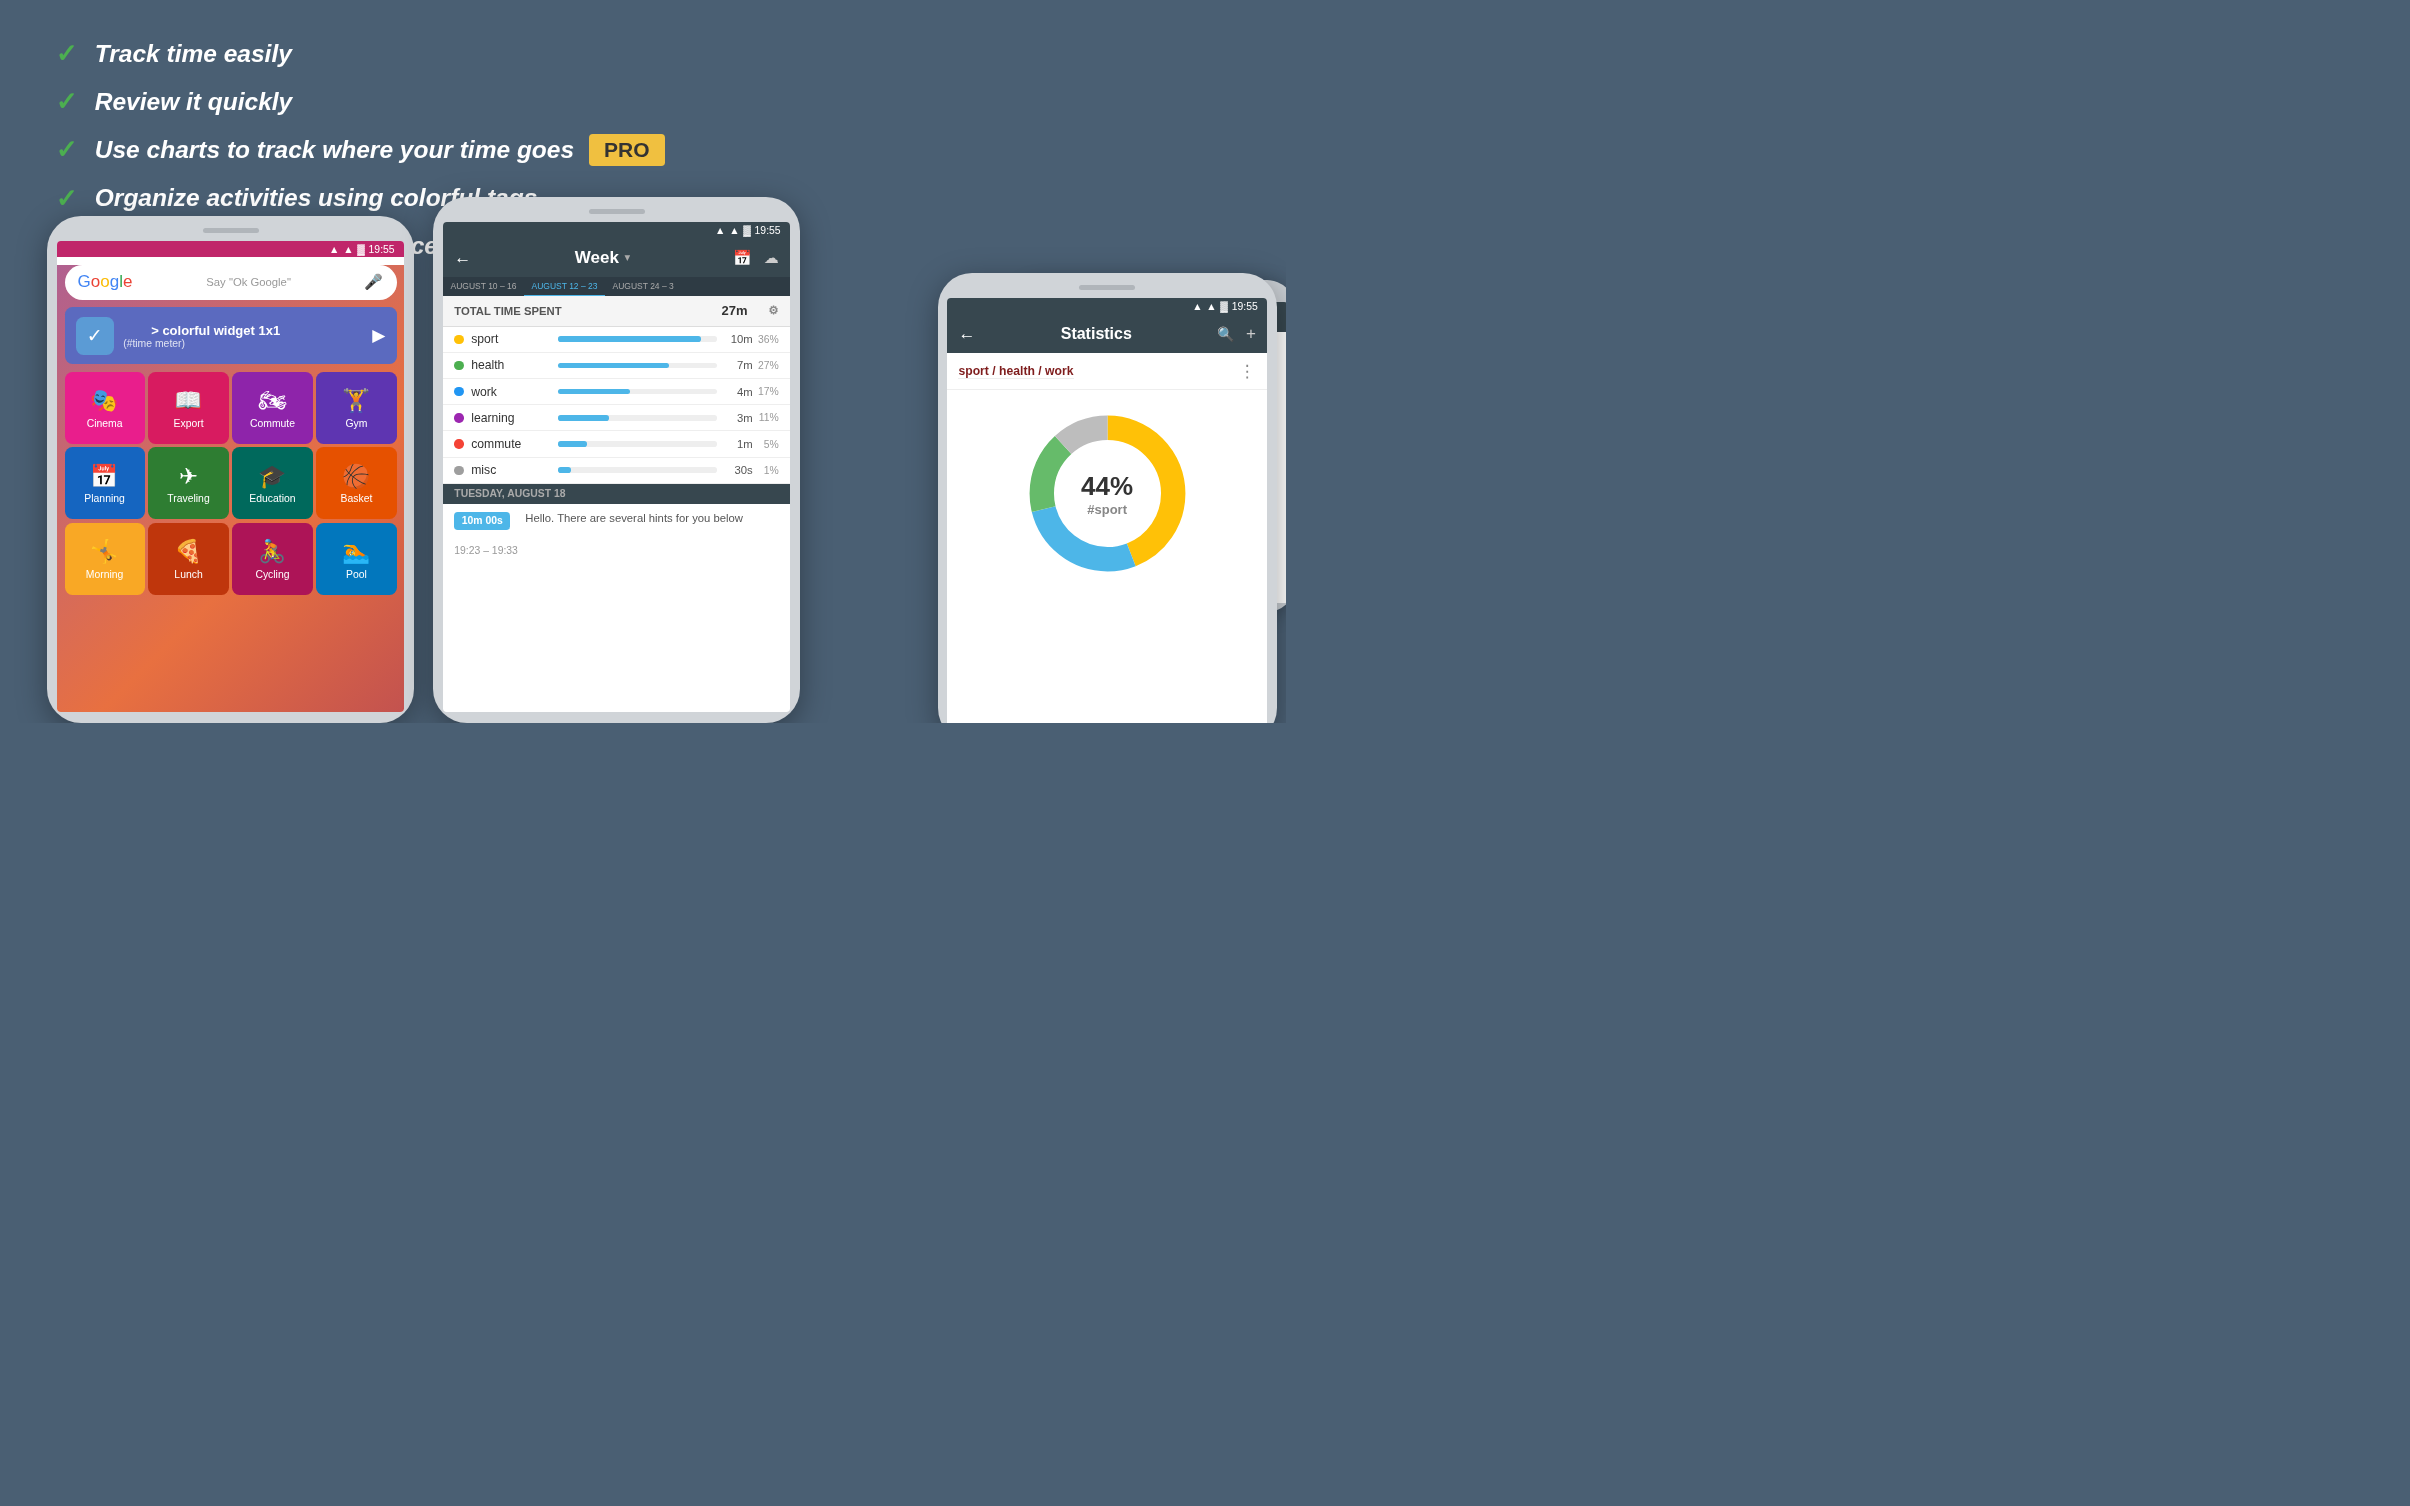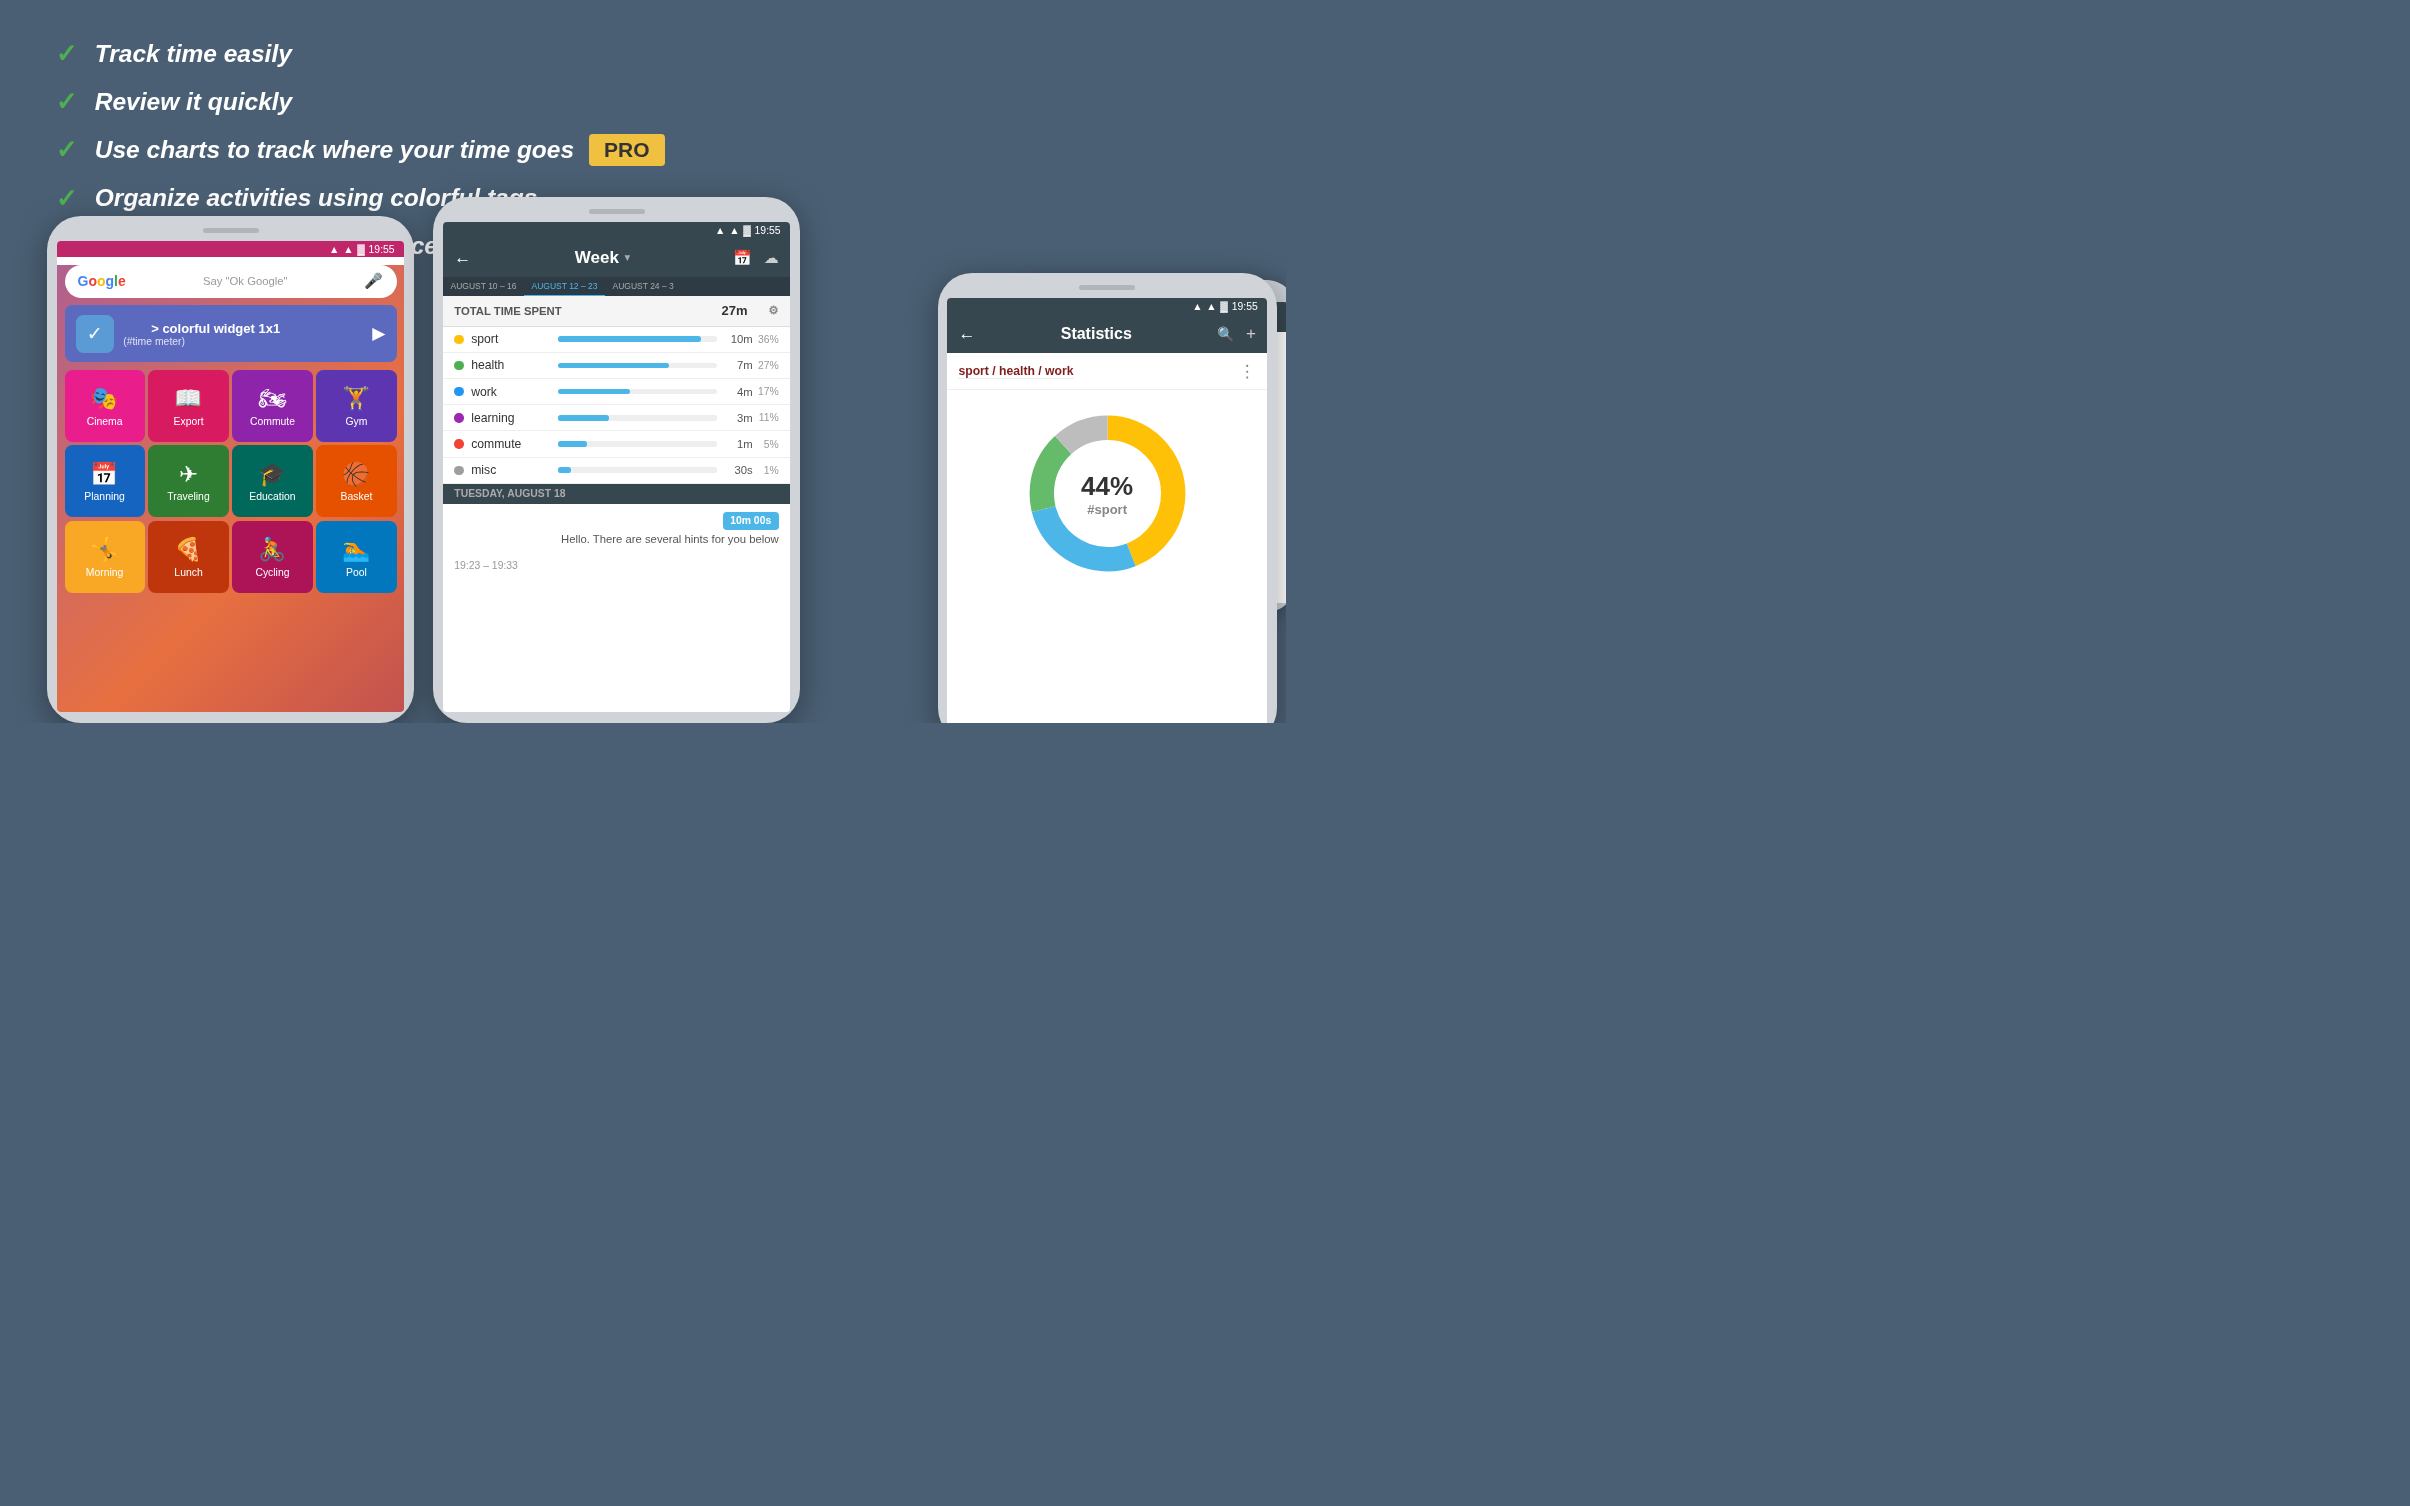--- a/index.html
+++ b/index.html
@@ -99,22 +99,22 @@
     .google-search-bar {
       background: white;
       border-radius: 22.6px;
       margin: 7.5px;
       padding: 7.5px 13px;
       display: flex;
       align-items: center;
       justify-content: space-between;
     }
     .google-logo {
-      font-size: 14px;
-      font-weight: bold;
+      font-size: 17px;
+      font-weight: normal;
     }
     .google-logo span:nth-child(1) { color: #4285f4; }
     .google-logo span:nth-child(2) { color: #ea4335; }
     .google-logo span:nth-child(3) { color: #fbbc05; }
     .google-logo span:nth-child(4) { color: #4285f4; }
     .google-logo span:nth-child(5) { color: #34a853; }
     .google-logo span:nth-child(6) { color: #ea4335; }
     .search-hint {
       color: #999;
       font-size: 11.3px;
@@ -227,24 +227,23 @@
 
     .day-header {
       background: #37474f;
       color: #aaa;
       font-size: 10.4px;
       font-weight: bold;
       padding: 4.7px 11.3px;
     }
     .day-event {
       display: flex;
-      align-items: flex-end;
+      align-items: flex-start;
       padding: 7.5px 11.3px;
-      gap: 3px;
-      flex-direction: column;
+      gap: 15px;
     }
     .event-time-badge {
       background: #4db6e8;
       color: white;
       border-radius: 3.8px;
       padding: 3.8px 7.5px;
       font-size: 10.4px;
       font-weight: bold;
       white-space: nowrap;
     }

